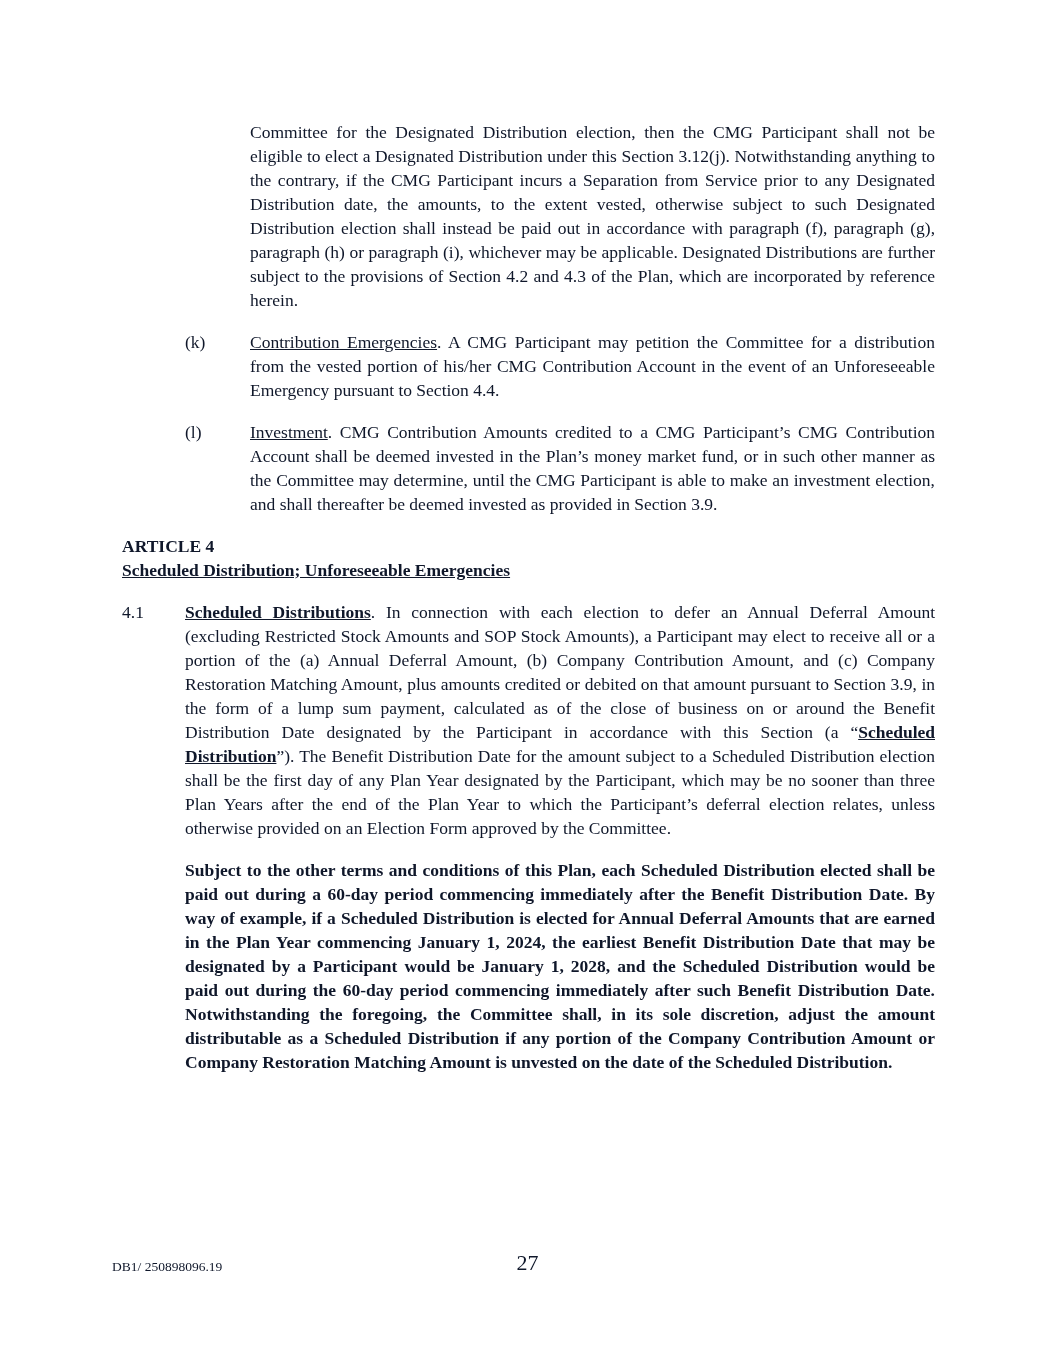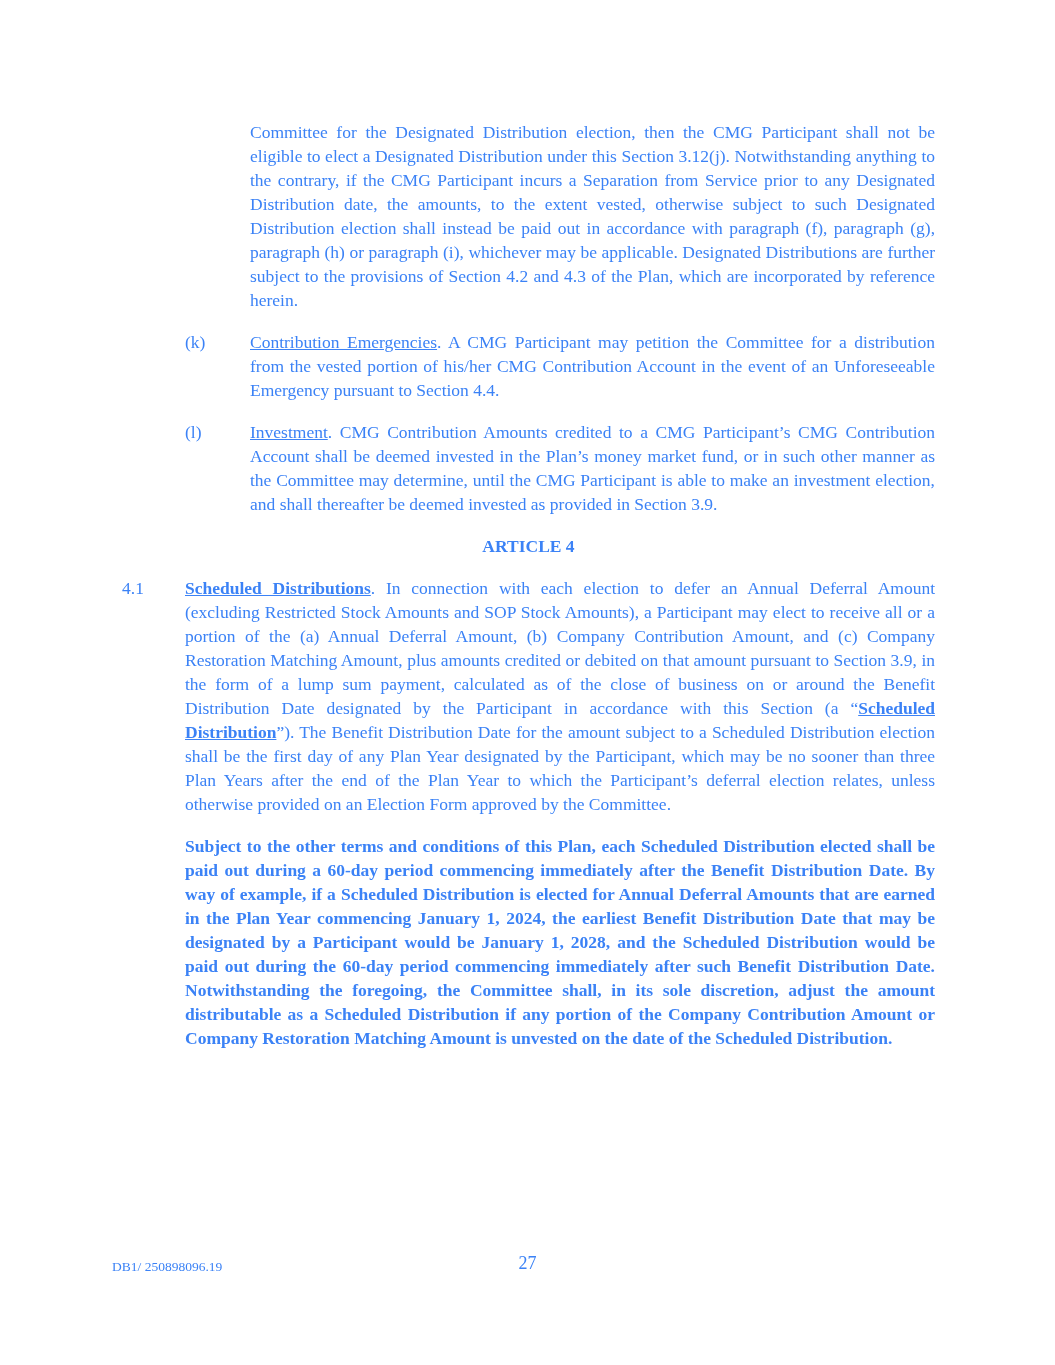--- a/index.html
+++ b/index.html
@@ -5,21 +5,21 @@
   html, body {
     margin: 0;
     padding: 0;
     background: #ffffff;
   }
   .page {
     position: relative;
     width: 1055px;
     height: 1365px;
     background: #ffffff;
-    color: #3b82f6;
+    color: #0f172a;
     font-family: "Liberation Serif", serif;
     font-size: 17.5px;
     line-height: 24px;
     overflow: hidden;
   }
   .content {
     position: absolute;
     left: 122px;
     top: 120px;
     width: 813px;
@@ -55,40 +55,39 @@
     top: 0;
   }
   .section .para + .para {
     margin-top: 18px;
     font-weight: bold;
   }
   .section .para {
     margin-bottom: 0;
   }
   .article-heading {
-    text-align: center;
     margin-bottom: 18px;
     font-weight: bold;
   }
   .u  { text-decoration: underline; }
   .bu { font-weight: bold; text-decoration: underline; }
   .footer-doc-id {
     position: absolute;
     left: 112px;
     top: 1258px;
     font-size: 13.5px;
     line-height: 18px;
   }
   .footer-page-number {
     position: absolute;
     left: 0;
     top: 1251px;
     width: 1055px;
     text-align: center;
-    font-size: 18px;
+    font-size: 22px;
     line-height: 24px;
   }
 </style>
 </head>
 <body>
 
 <div class="page">
   <div class="content">
 
     <p class="para indent-2">Committee for the Designated Distribution election, then the CMG Participant shall not be eligible to elect a Designated Distribution under this Section 3.12(j). Notwithstanding anything to the contrary, if the CMG Participant incurs a Separation from Service prior to any Designated Distribution date, the amounts, to the extent vested, otherwise subject to such Designated Distribution election shall instead be paid out in accordance with paragraph (f), paragraph (g), paragraph (h) or paragraph (i), whichever may be applicable. Designated Distributions are further subject to the provisions of Section 4.2 and 4.3 of the Plan, which are incorporated by reference herein.</p>
@@ -98,20 +97,21 @@
       <p class="para"><span class="u">Contribution Emergencies</span><span>. A CMG Participant may petition the Committee for a distribution from the vested portion of his/her CMG Contribution Account in the event of an Unforeseeable Emergency pursuant to Section 4.4.</span></p>
     </div>
 
     <div class="hang-item">
       <span class="item-label">(l)</span>
       <p class="para"><span class="u">Investment</span><span>. CMG Contribution Amounts credited to a CMG Participant’s CMG Contribution Account shall be deemed invested in the Plan’s money market fund, or in such other manner as the Committee may determine, until the CMG Participant is able to make an investment election, and shall thereafter be deemed invested as provided in Section 3.9.</span></p>
     </div>
 
     <div class="article-heading">
       <div>ARTICLE 4</div>
+      <div class="bu">Scheduled Distribution; Unforeseeable Emergencies</div>
     </div>
 
     <div class="section">
       <span class="section-label">4.1</span>
       <p class="para"><span class="bu">Scheduled Distributions</span><span>. In connection with each election to defer an Annual Deferral Amount (excluding Restricted Stock Amounts and SOP Stock Amounts), a Participant may elect to receive all or a portion of the (a) Annual Deferral Amount, (b) Company Contribution Amount, and (c) Company Restoration Matching Amount, plus amounts credited or debited on that amount pursuant to Section 3.9, in the form of a lump sum payment, calculated as of the close of business on or around the Benefit Distribution Date designated by the Participant in accordance with this Section (a “</span><span class="bu">Scheduled Distribution</span><span>”). The Benefit Distribution Date for the amount subject to a Scheduled Distribution election shall be the first day of any Plan Year designated by the Participant, which may be no sooner than three Plan Years after the end of the Plan Year to which the Participant’s deferral election relates, unless otherwise provided on an Election Form approved by the Committee.</span></p>
       <p class="para">Subject to the other terms and conditions of this Plan, each Scheduled Distribution elected shall be paid out during a 60-day period commencing immediately after the Benefit Distribution Date. By way of example, if a Scheduled Distribution is elected for Annual Deferral Amounts that are earned in the Plan Year commencing January 1, 2024, the earliest Benefit Distribution Date that may be designated by a Participant would be January 1, 2028, and the Scheduled Distribution would be paid out during the 60-day period commencing immediately after such Benefit Distribution Date. Notwithstanding the foregoing, the Committee shall, in its sole discretion, adjust the amount distributable as a Scheduled Distribution if any portion of the Company Contribution Amount or Company Restoration Matching Amount is unvested on the date of the Scheduled Distribution.</p>
     </div>
 
   </div>
 

